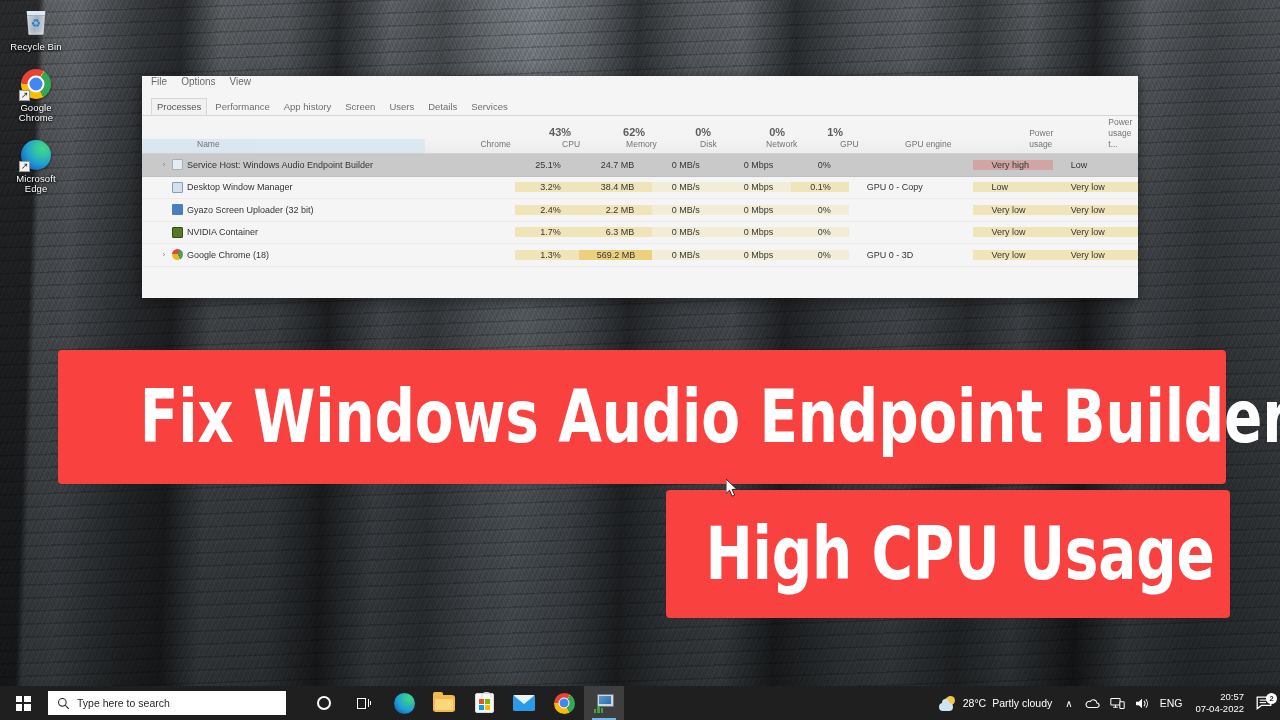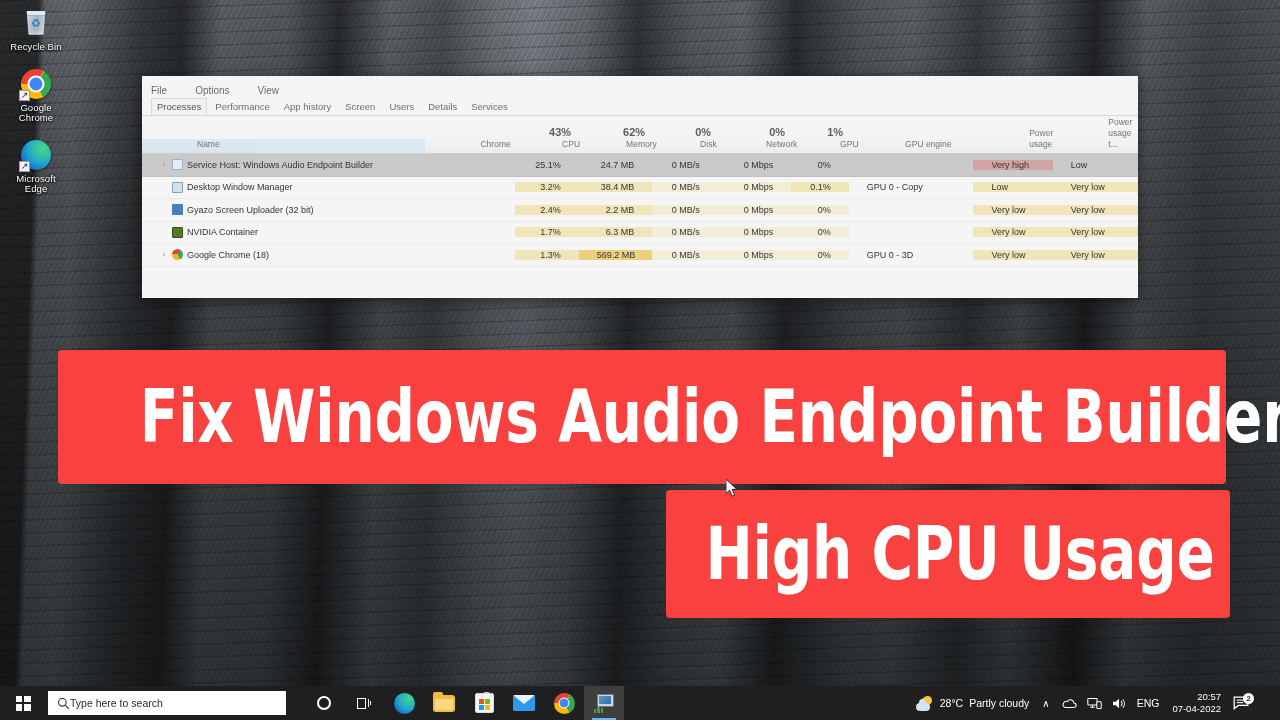--- a/index.html
+++ b/index.html
@@ -138,22 +138,22 @@
     left: 142px; top: 76px;
     width: 996px; height: 222px;
     background: #ffffff;
     box-shadow: 0 3px 13px rgba(0,0,0,.55);
     overflow: hidden;
     filter: blur(.42px) contrast(.92) saturate(.9);
     z-index: 3;
   }
   .tm-menubar {
     height: 20px;
-    display: flex; align-items: flex-end;
-    padding-left: 9px; gap: 28px;
+    display: flex; align-items: flex-start;
+    padding-left: 9px; gap: 14px;
     background: #ffffff;
     font-size: 10px; color: #2a2a2a;
   }
   .tm-menubar span { cursor: default; opacity: .72; }
   .tm-tabs {
     height: 20px;
     display: flex; align-items: flex-end;
     padding-left: 9px; gap: 2px;
     background: #ffffff;
     border-bottom: 1px solid #dcdcdc;
@@ -289,21 +289,21 @@
   .win-logo {
     width: 15px; height: 15px;
     display: grid; grid-template-columns: 1fr 1fr; grid-template-rows: 1fr 1fr;
     gap: 1.6px;
   }
   .win-logo i { background: #ffffff; display:block; }
   .search-box {
     width: 238px; height: 24px;
     background: #ffffff;
     display: flex; align-items: center;
-    padding: 0 9px;
+    gap: 7px; padding: 0 9px;
     margin-left: 2px;
     cursor: text;
   }
   .search-box .ph { font-size: 10.5px; color: #2a2a2a; }
   .tb-icons { display: flex; align-items: center; height: 34px; margin-left: 18px; gap: 0; }
   .tb-btn {
     width: 40px; height: 34px;
     display:flex; align-items:center; justify-content:center;
     cursor: pointer; position: relative;
   }
@@ -400,21 +400,21 @@
     width: 11px; height: 9px;
     display:flex; align-items:flex-end; gap: 1.4px;
   }
   .tb-taskmgr .bars i { width: 2.4px; background:#4b9b4b; display:block; }
 
   
   .tray {
     margin-left: auto;
     display: flex; align-items: center;
     height: 34px; gap: 0;
-    padding-right: 23px;
+    padding-right: 0;
     justify-content: center;
   }
   .tray-item {
     display:flex; align-items:center;
     height: 34px; padding: 0 5px;
     color: #ffffff; font-size: 10.5px;
     cursor: pointer;
   }
   .weather {
     display:flex; align-items:center; gap:6px;

